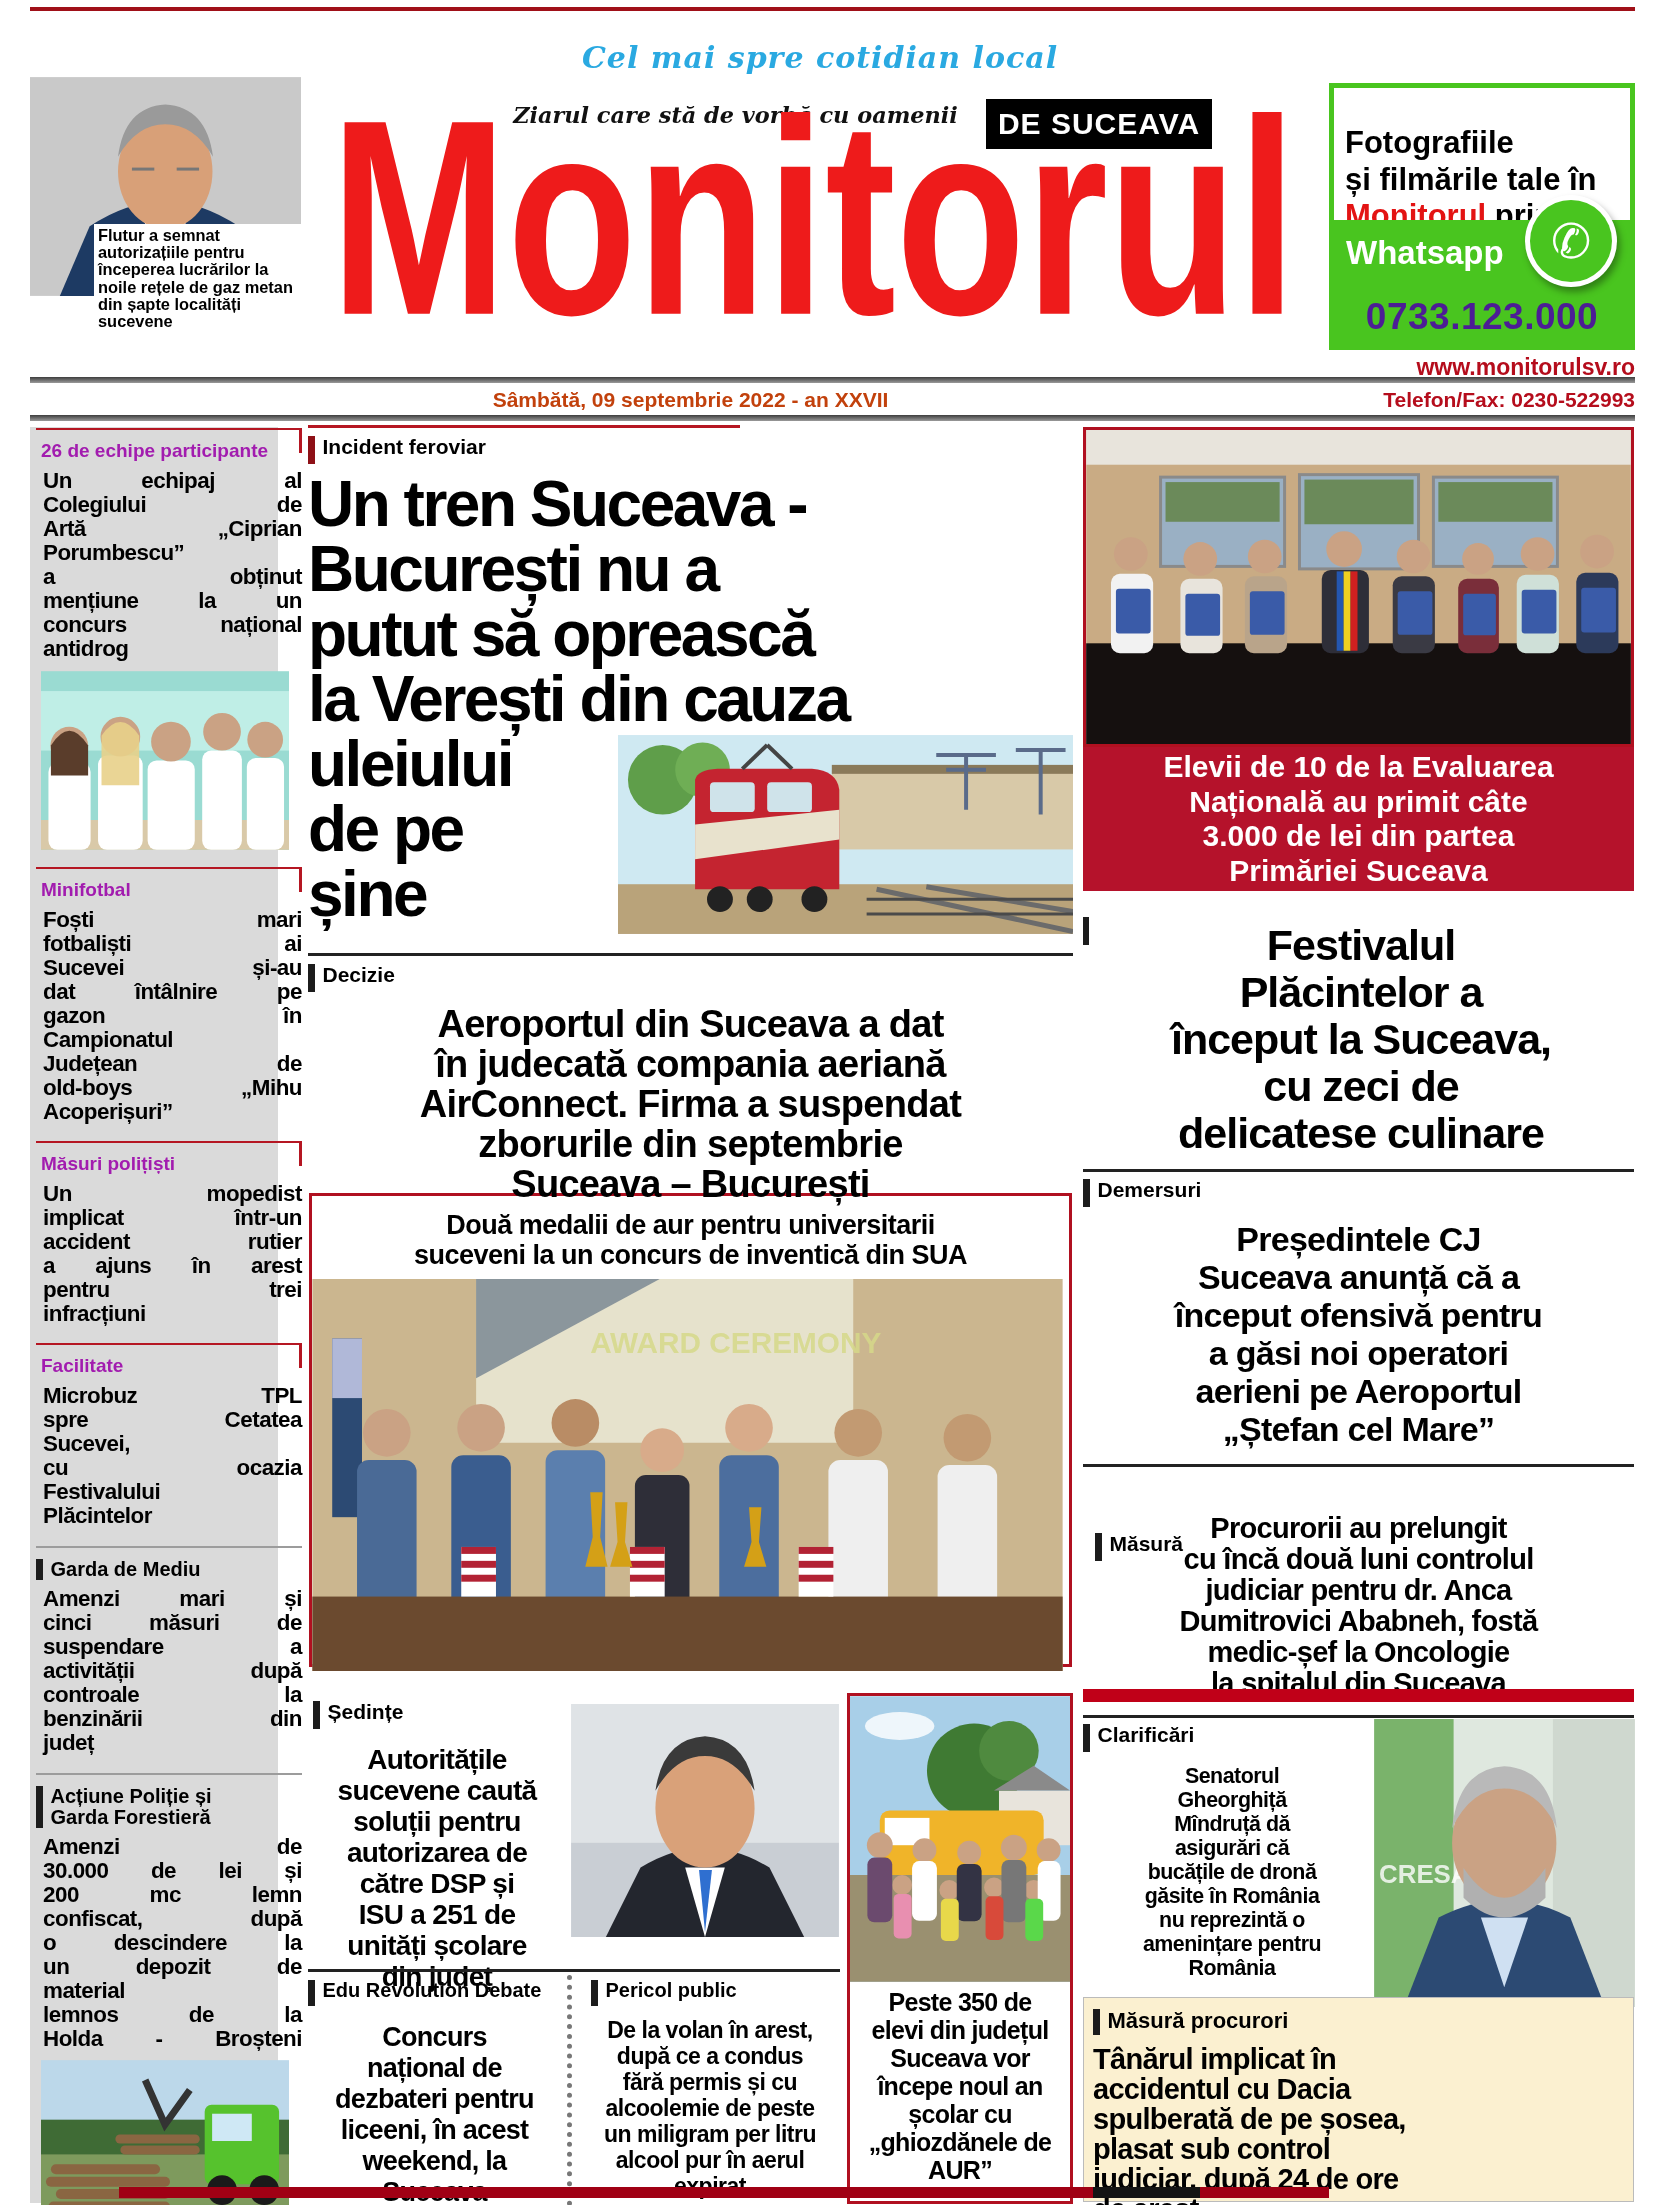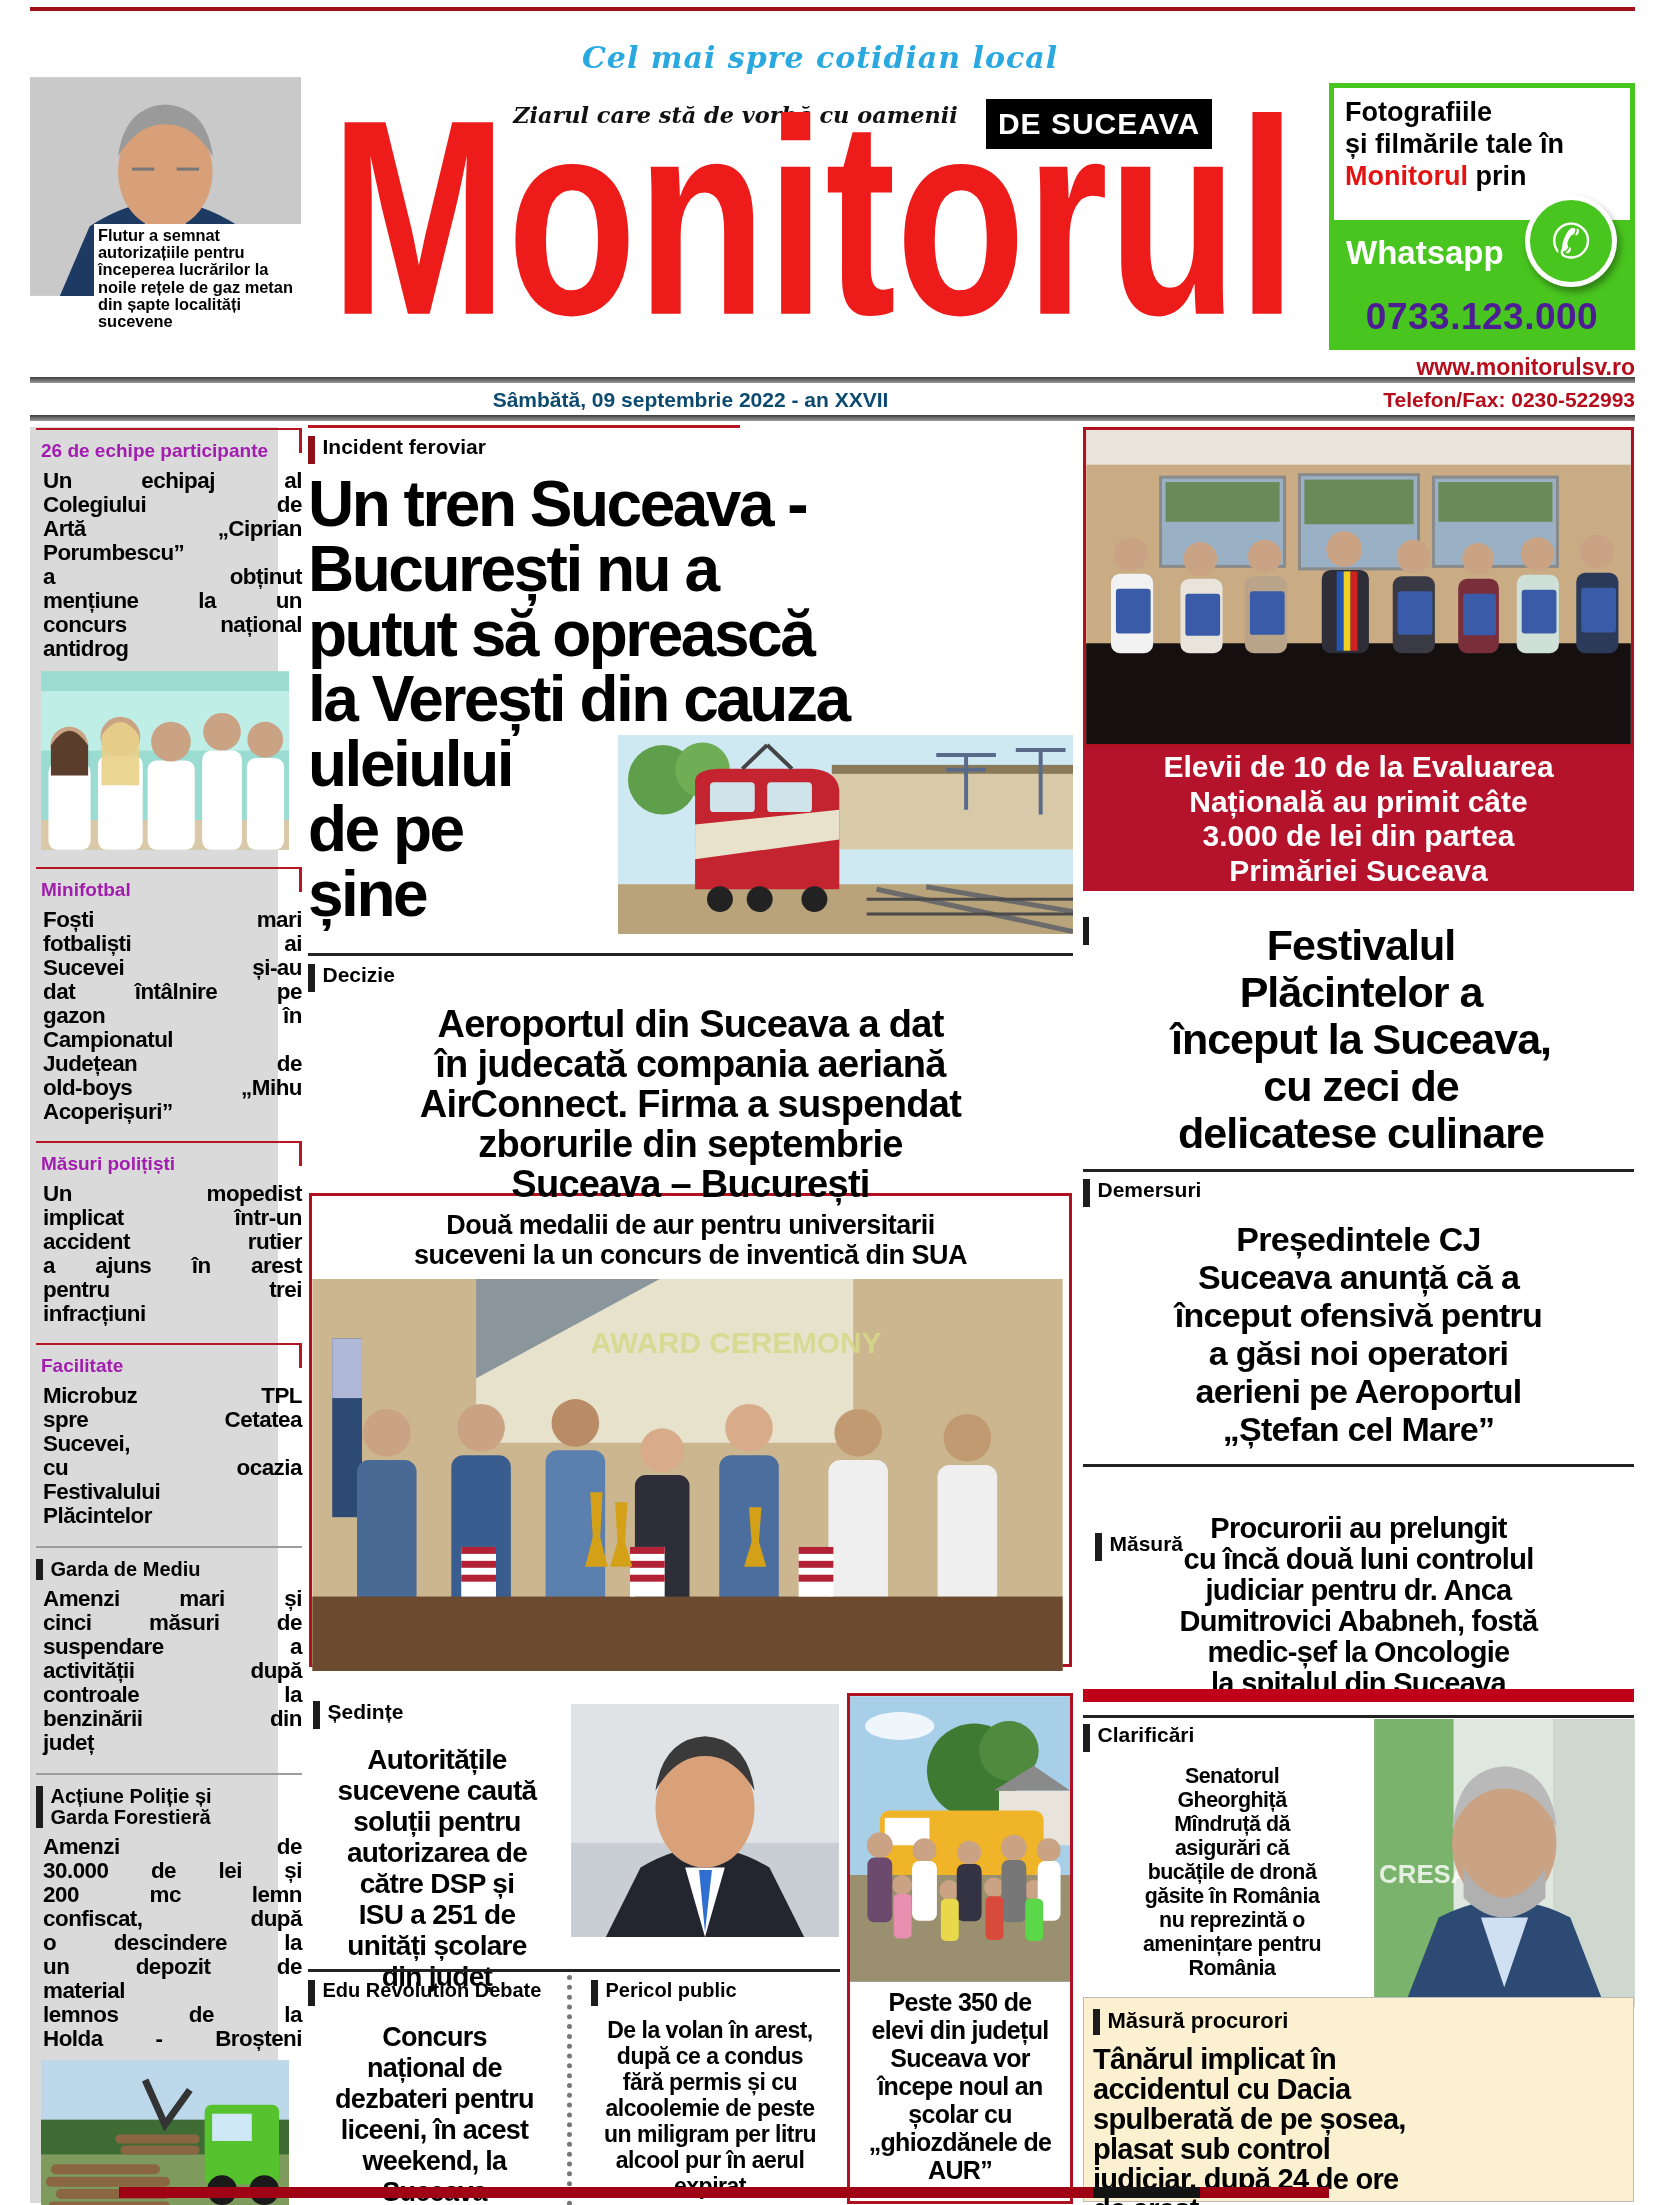--- a/index.html
+++ b/index.html
@@ -8,33 +8,33 @@
   .abs{position:absolute;}
   .pre{white-space:pre-line;}
   
   .tagline-script{font-family:"DejaVu Serif",serif;font-style:italic;font-weight:700;
         color:#2aa9e1;font-size:30px;text-align:center;letter-spacing:1px;}
   .tagline-serif{font-family:"DejaVu Serif",serif;font-style:italic;font-weight:700;
         color:#111;font-size:22.4px;text-align:center;}
   .region-box{background:#000;color:#fff;font-weight:700;font-size:30px;
         display:flex;align-items:center;justify-content:center;letter-spacing:1px;}
   .promo-box{border:5px solid #49c51f;background:#fff;box-sizing:border-box;}
-  .promo-top{padding:9px 0 0 11px;font-weight:800;font-size:27px;line-height:1.18;}
+  .promo-top{padding:9px 0 0 11px;font-weight:800;font-size:31px;line-height:1.18;margin-top:28px;}
   .promo-brand{color:#e31313;}
   .promo-green{position:absolute;left:0;right:0;bottom:0;height:125px;background:#49c51f;}
   .promo-app{position:absolute;left:12px;top:14px;color:#fff;font-weight:800;font-size:33px;}
   .promo-phone{position:absolute;left:0;right:0;bottom:7px;color:#4c1d95;font-weight:800;
         font-size:37px;text-align:center;letter-spacing:0.5px;}
   .wa-outer{position:absolute;width:92px;height:92px;border-radius:50%;background:#fff;
         box-shadow:3px 5px 7px rgba(0,0,0,.35);}
   .wa-inner{position:absolute;left:5px;top:5px;width:82px;height:82px;border-radius:50%;
         background:#49c51f;color:#fff;font-size:48px;display:flex;align-items:center;justify-content:center;}
   .website{color:#b50d1c;font-weight:700;font-size:23px;text-align:right;}
   .rule-gray{background:linear-gradient(#3d3d3d,#9a9a9a);height:6px;}
-  .dateline{color:#0c4a6e;font-weight:700;font-size:21px;text-align:center;}
+  .dateline{color:#c2410c;font-weight:700;font-size:21px;text-align:center;}
   .phonefax{color:#b50d1c;font-weight:700;font-size:21px;text-align:right;}
   .flutur-caption{background:#fff;font-weight:800;font-size:16.4px;line-height:1.05;padding:3px 4px;}
   
   .kicker{display:flex;align-items:flex-start;gap:8px;font-weight:700;font-size:21px;line-height:1.05;}
   .kbar{width:6.5px;align-self:stretch;background:#1c1c1c;}
   .kbar-red{background:#8e1016;}
   .kicker-red{color:#a21caf;font-weight:700;font-size:19px;}
   .rail-rule{border-top:2.5px solid #9c9c9c;position:relative;}
   .rail-rule.red{border-top:2.5px solid #b51622;}
   .rail-tick{position:absolute;right:0;top:0;width:3.5px;height:23px;background:#b51622;}

